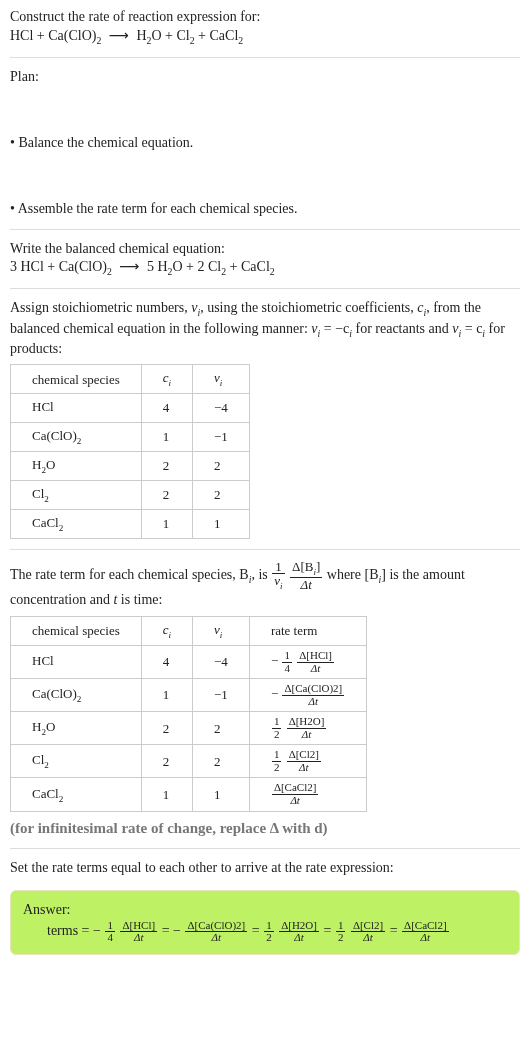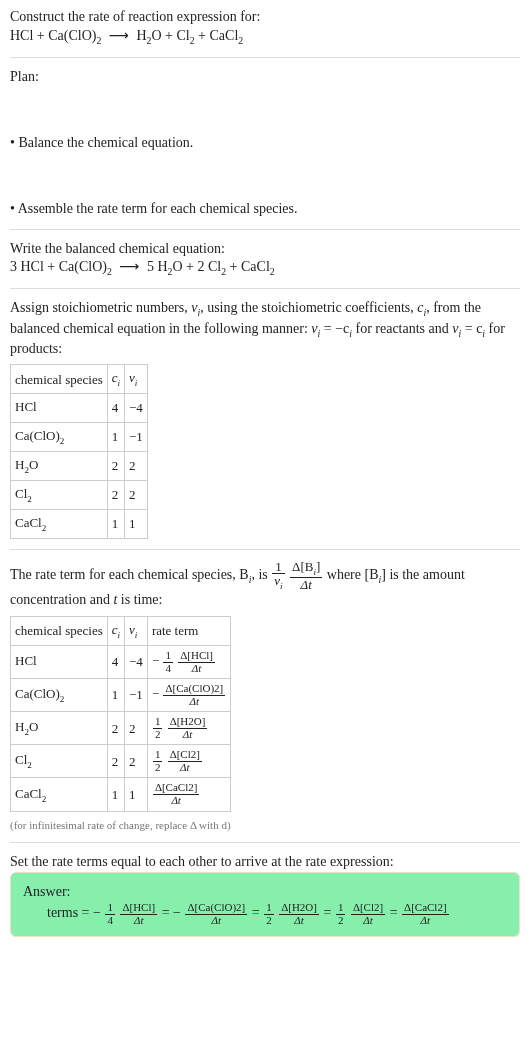--- a/index.html
+++ b/index.html
@@ -19,35 +19,36 @@
     margin: 10px 0;
   }
   .arrow { padding: 0 4px; }
   table.data {
     border-collapse: collapse;
     margin: 6px 0;
     font-size: 13px;
   }
   table.data th, table.data td {
     border: 1px solid #ccc;
-    padding: 4px 4px;
+    padding: 4px 21px;
     text-align: left;
     white-space: nowrap;
   }
   table.data th { font-weight: normal; background: #fff; }
   .answer-box {
-    background: #86efac;
+    background: #bef264;
     border: 1px solid #e8e4c0;
     border-radius: 6px;
     padding: 10px 12px;
-    margin-top: 0;
+    margin-top: 12px;
   }
   .note {
-    font-size: 11px;
+    font-size: 15px;
     color: #777;
+    font-weight: bold;
   }
   .indent { padding-left: 24px; }
 
   
   .frac {
     display: inline-block;
     vertical-align: middle;
     text-align: center;
     font-size: 11px;
     line-height: 1.05;

